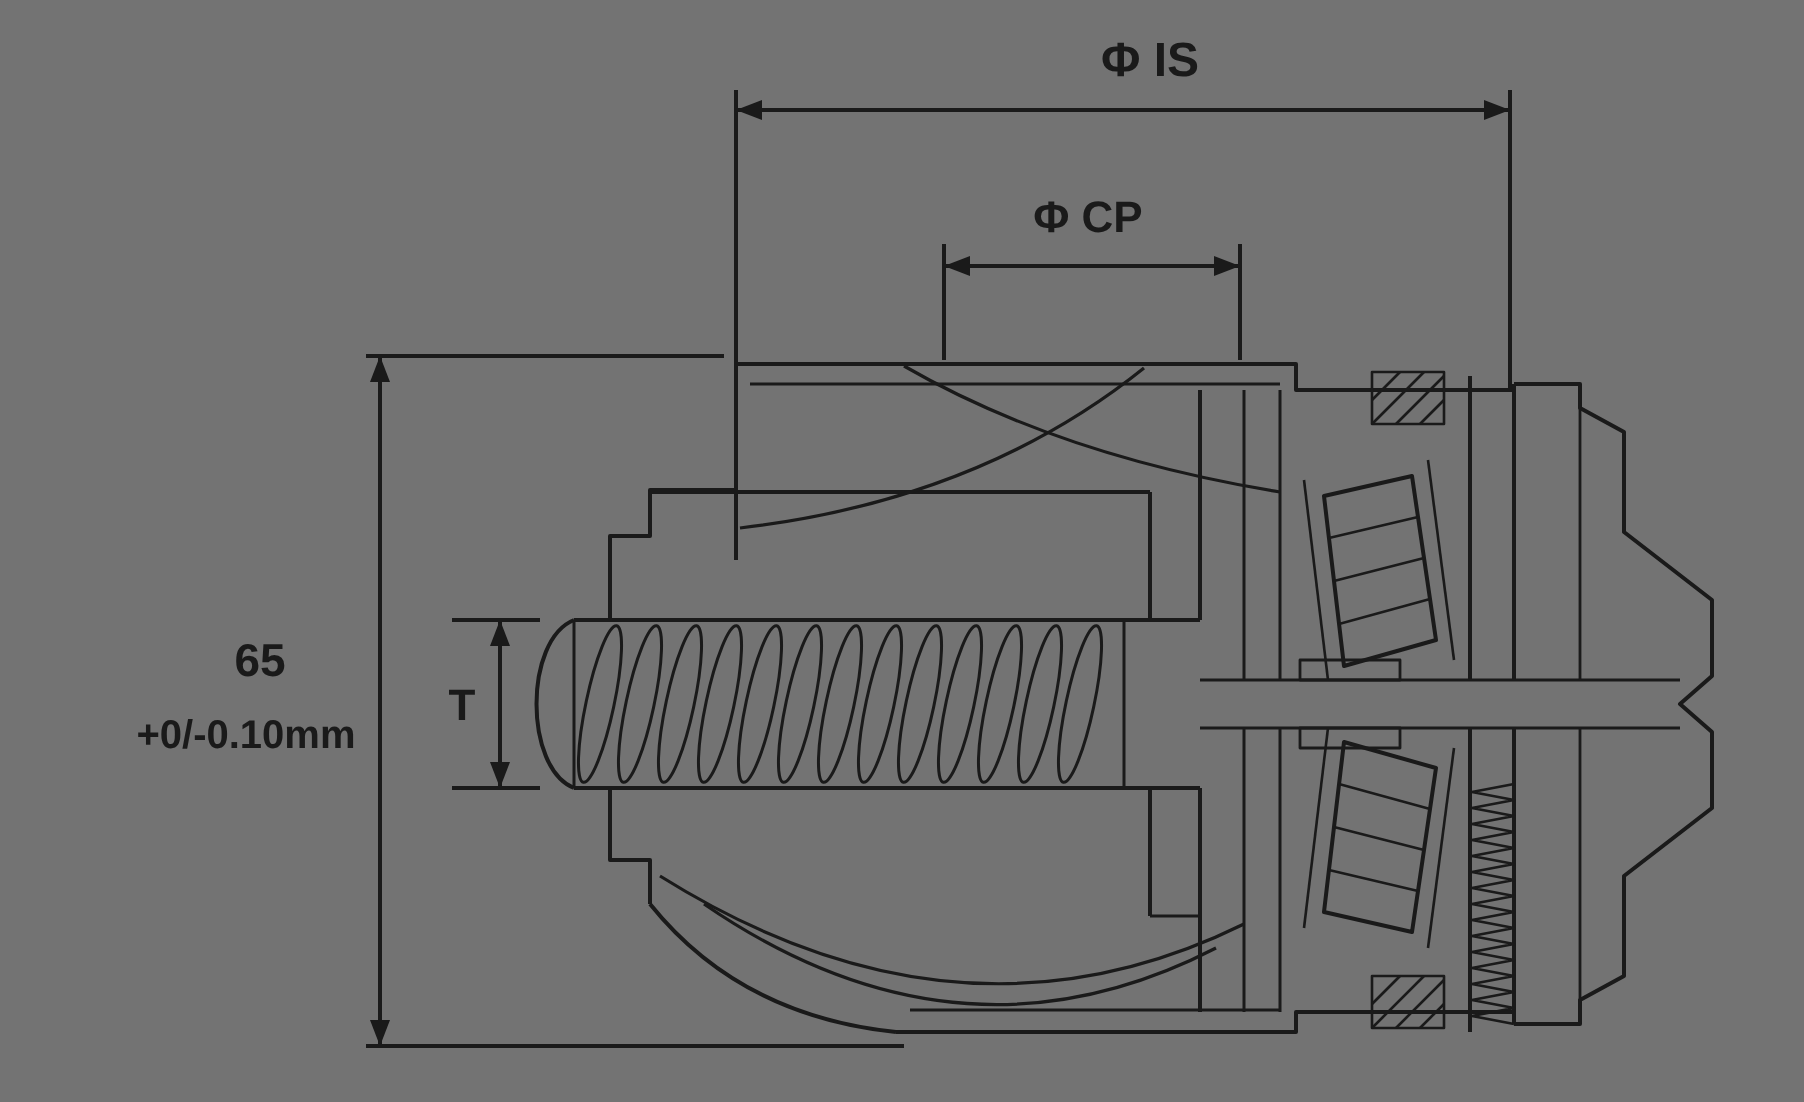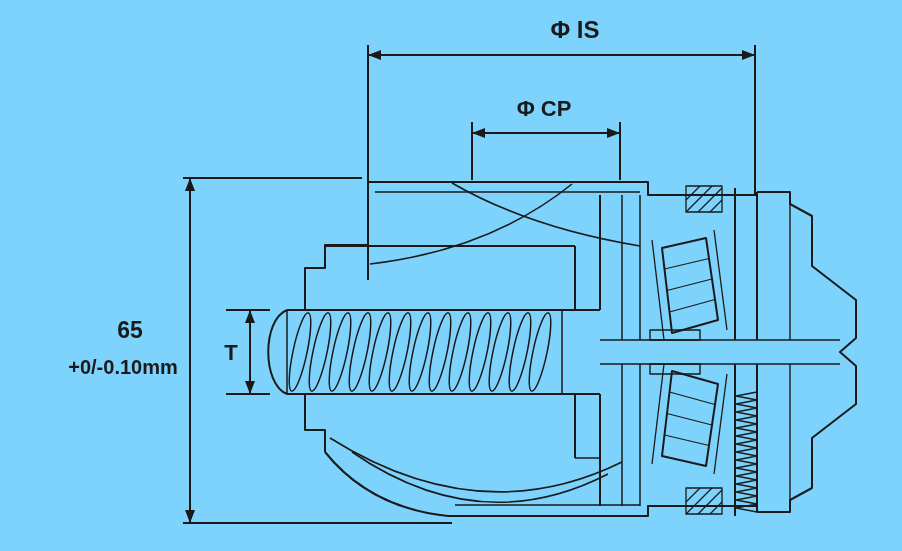--- a/index.html
+++ b/index.html
@@ -1,19 +1,19 @@
 <!DOCTYPE html>
 <html><head>
 <meta charset="utf-8">
 <style>
   html,body{margin:0;padding:0;background:#ffffff;}
   .canvas{
     position:relative;
     width:902px;height:551px;
-    background:#7dd3fc;
+    background:#737373;
     font-family:"Liberation Sans", sans-serif;
     overflow:hidden;
   }
   svg{position:absolute;left:0;top:0;}
   .dim-text{
     font-family:"Liberation Sans", sans-serif;
     font-weight:bold;
     fill:#1a1a1a;
   }
 </style>

